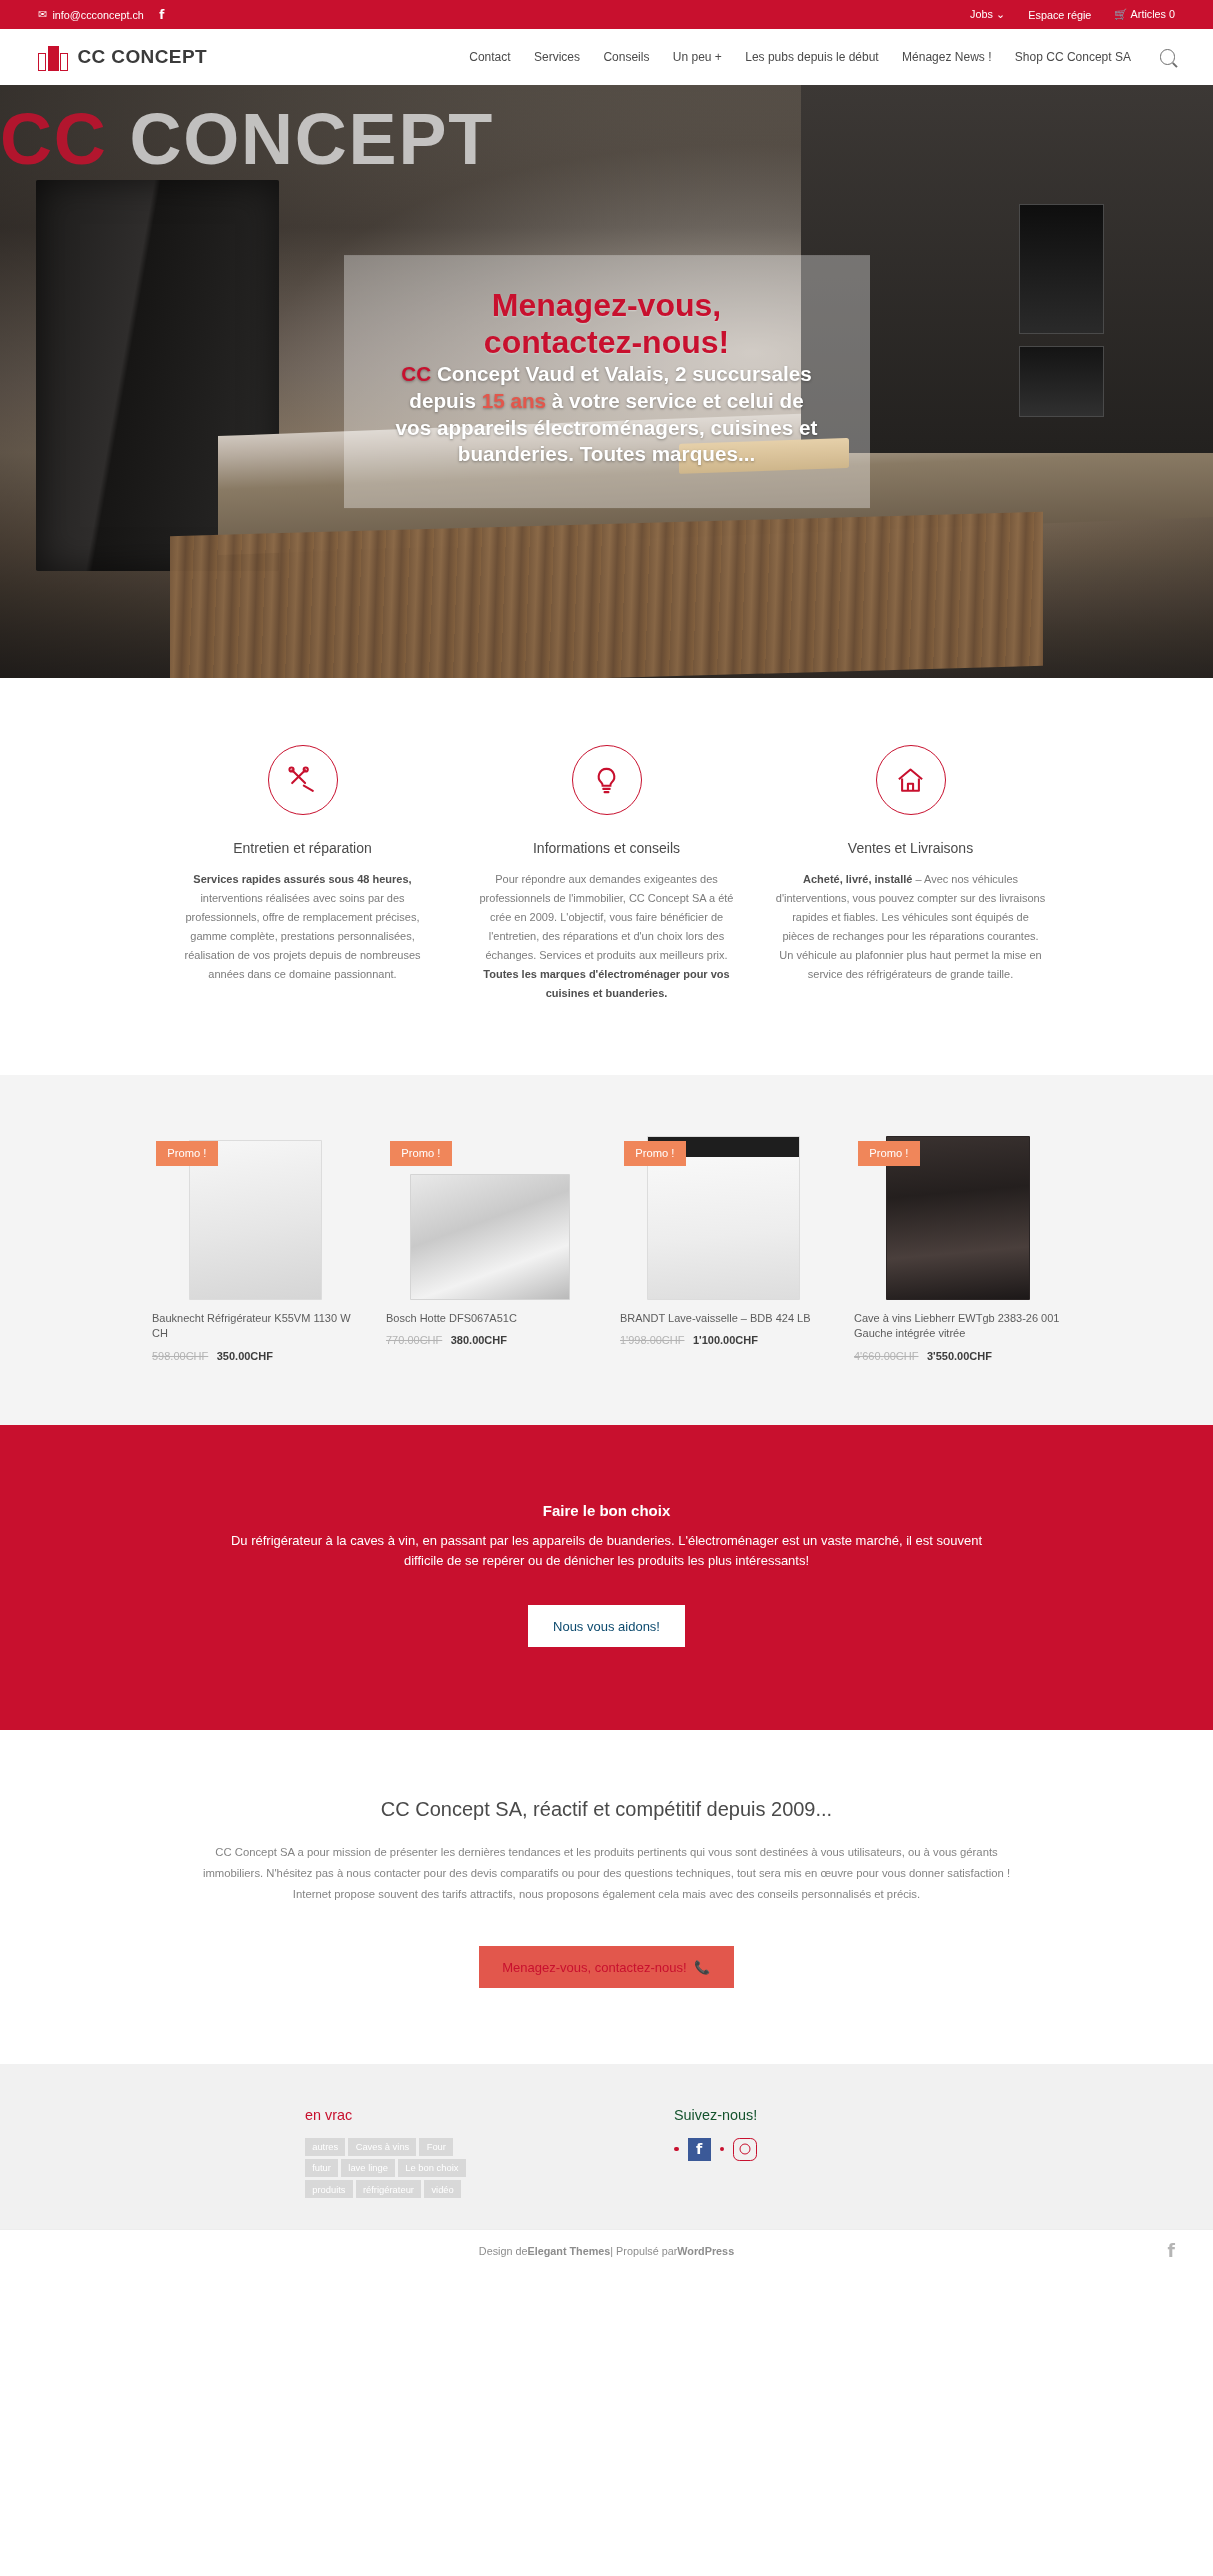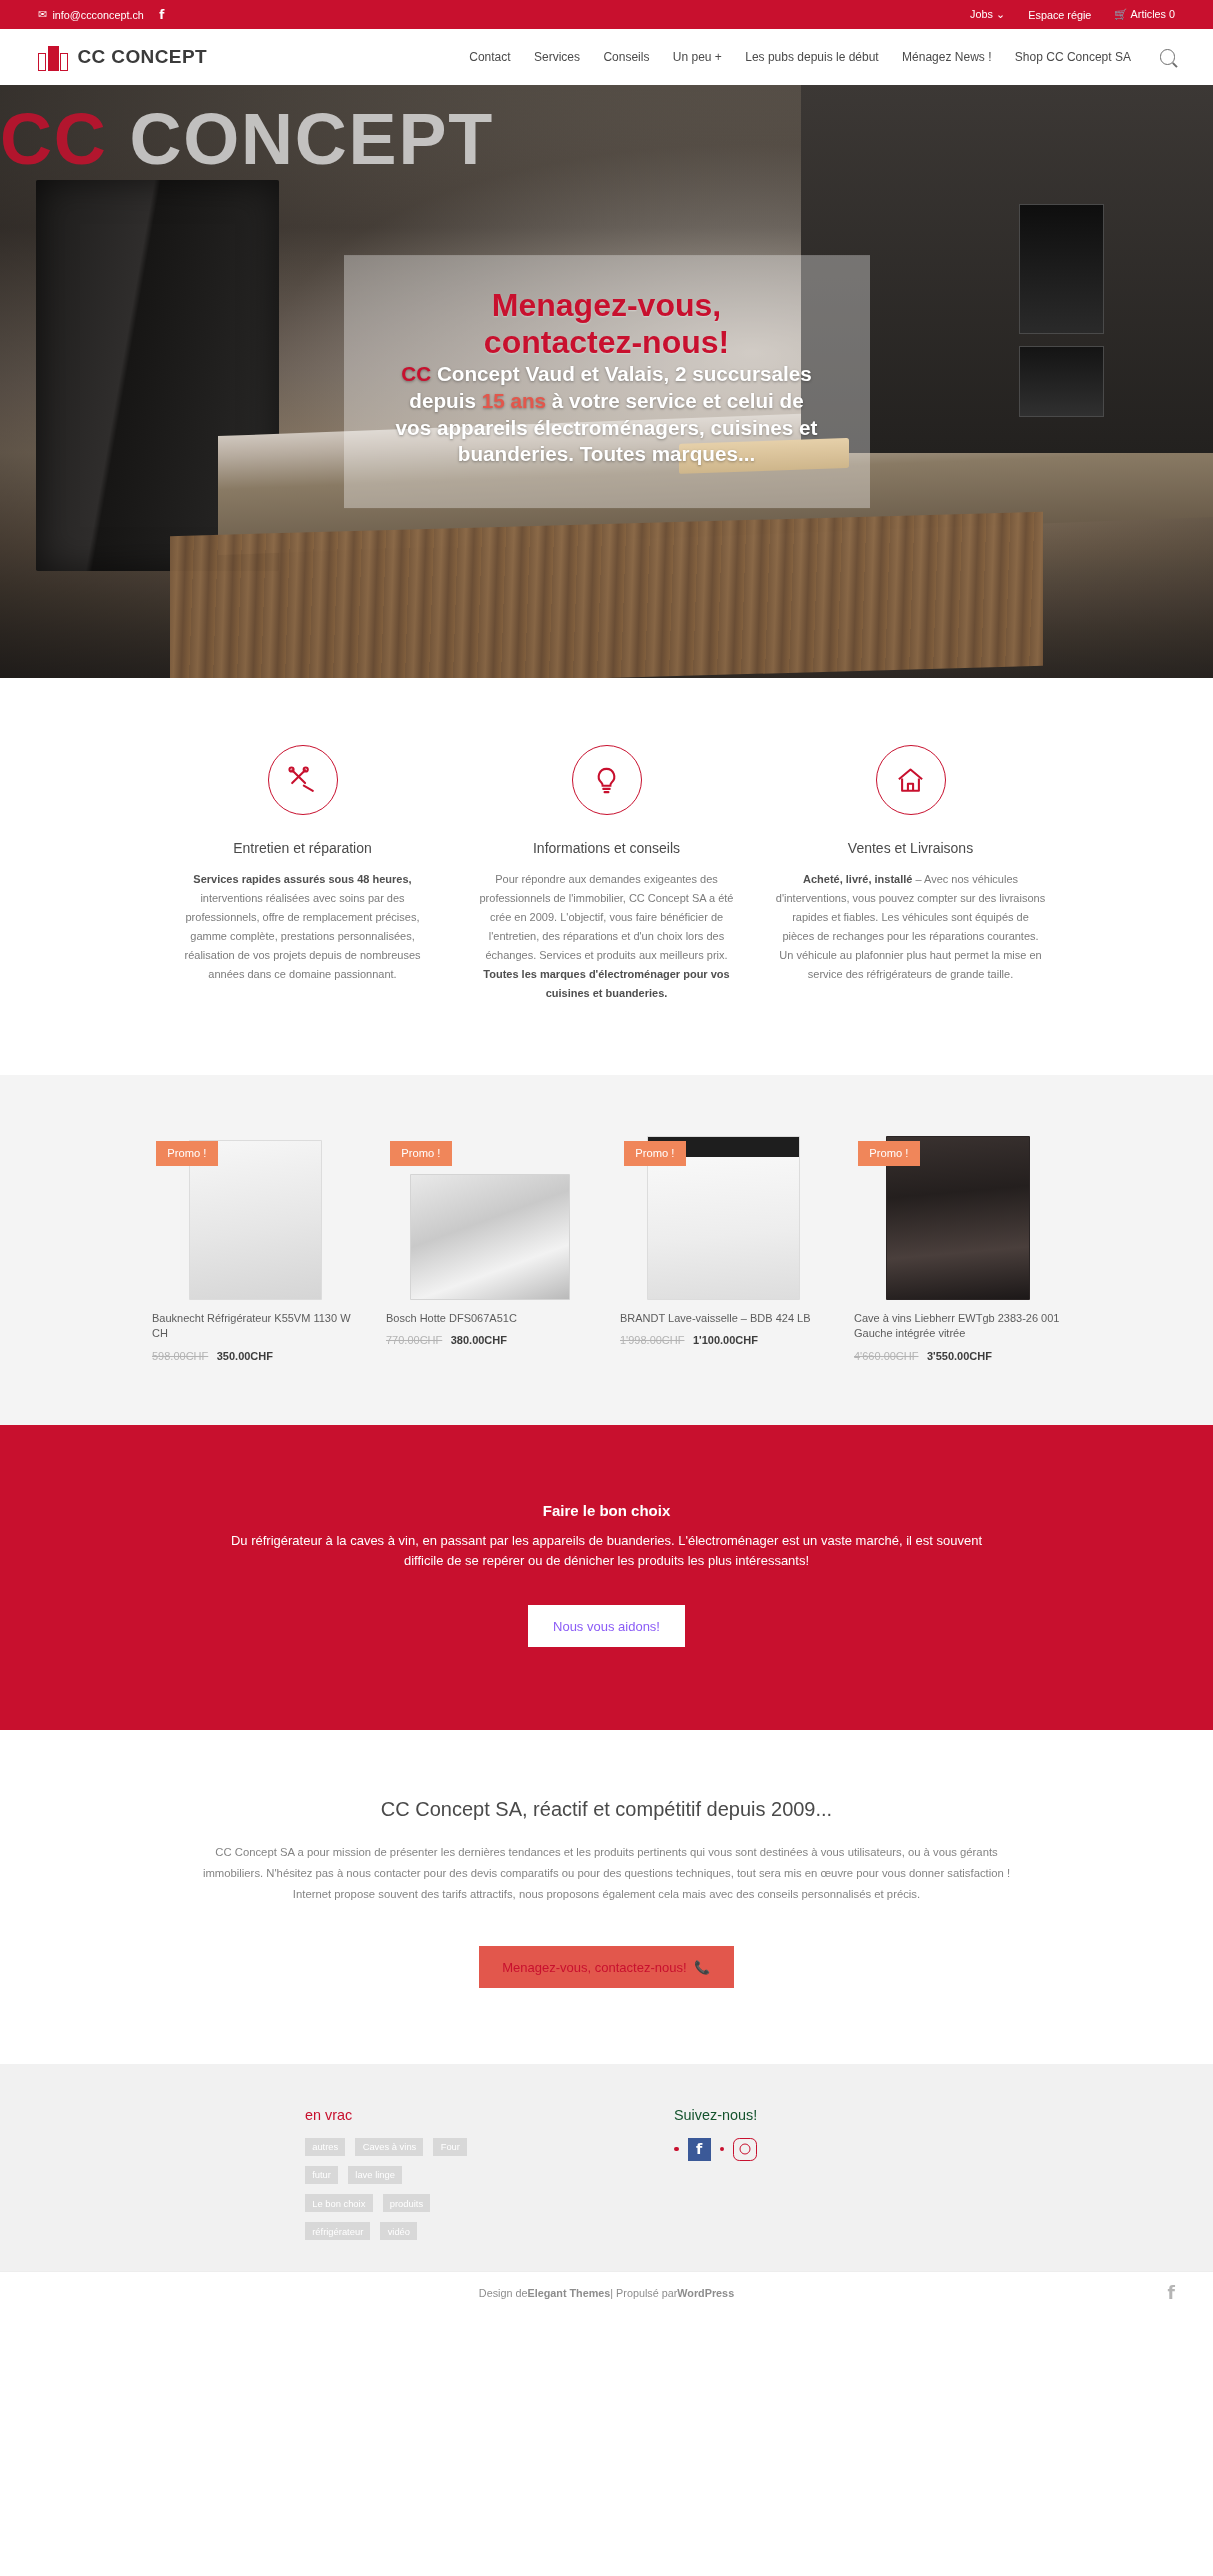--- a/index.html
+++ b/index.html
@@ -195,21 +195,21 @@
     color: #ffffff;
     text-align: center;
     padding: 77px 0 83px;
   }
   .cta-red h2 { font-size: 15px; font-weight: bold; margin-bottom: 12.6px; }
   .cta-red p { font-size: 13px; line-height: 1.55; max-width: 791px; margin: 0 auto; }
   .btn-white {
     display: inline-block;
     margin-top: 34px;
     background: #ffffff;
-    color: #8b5cf6;
+    color: #0c4a6e;
     font-size: 13px;
     padding: 13.5px 25px;
     border: none;
     cursor: pointer;
     font-family: "Liberation Sans", sans-serif;
   }
 
   
   .about {
     background: #ffffff;
@@ -236,21 +236,21 @@
   .footer {
     background: #f1f1f1;
     padding: 43px 0 31px;
   }
   .footer-inner {
     display: flex; justify-content: center; gap: 135px;
   }
   .f-col { width: 234px; }
   .f-title { font-size: 14.4px; color: #c8102e; margin-bottom: 14.4px; }
   .f-title.blue { color: #14532d; }
-  .tagcloud { display: flex; flex-wrap: wrap; gap: 10px; max-width: 164px; margin-top: 12px; }
+  .tagcloud { display: flex; flex-wrap: wrap; gap: 3px; max-width: 164px; margin-top: 12px; }
   .tag {
     background: #d8d8d8; color: #ffffff; font-size: 9.4px;
     padding: 3.6px 7.2px; white-space: nowrap;
   }
   .social-row { display: flex; align-items: center; gap: 9px; margin-top: 5.4px; }
   .sq-fb {
     width: 23.4px; height: 23.4px; background: #3b5998; color: #fff;
     display: flex; align-items: center; justify-content: center;
     font-weight: bold; font-size: 14.4px; font-family: "DejaVu Sans", sans-serif;
   }

